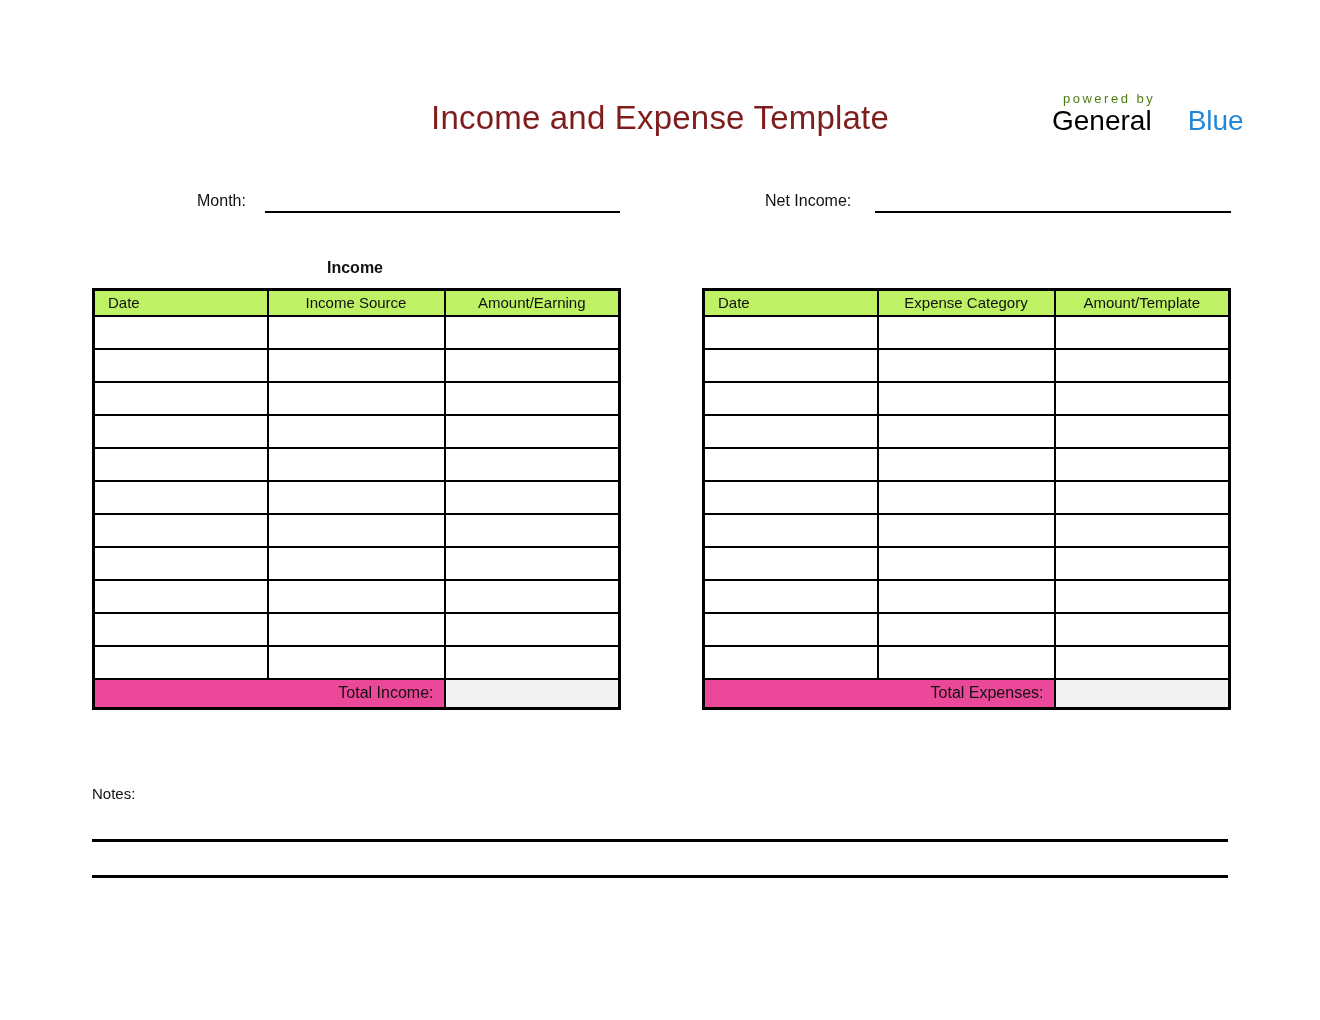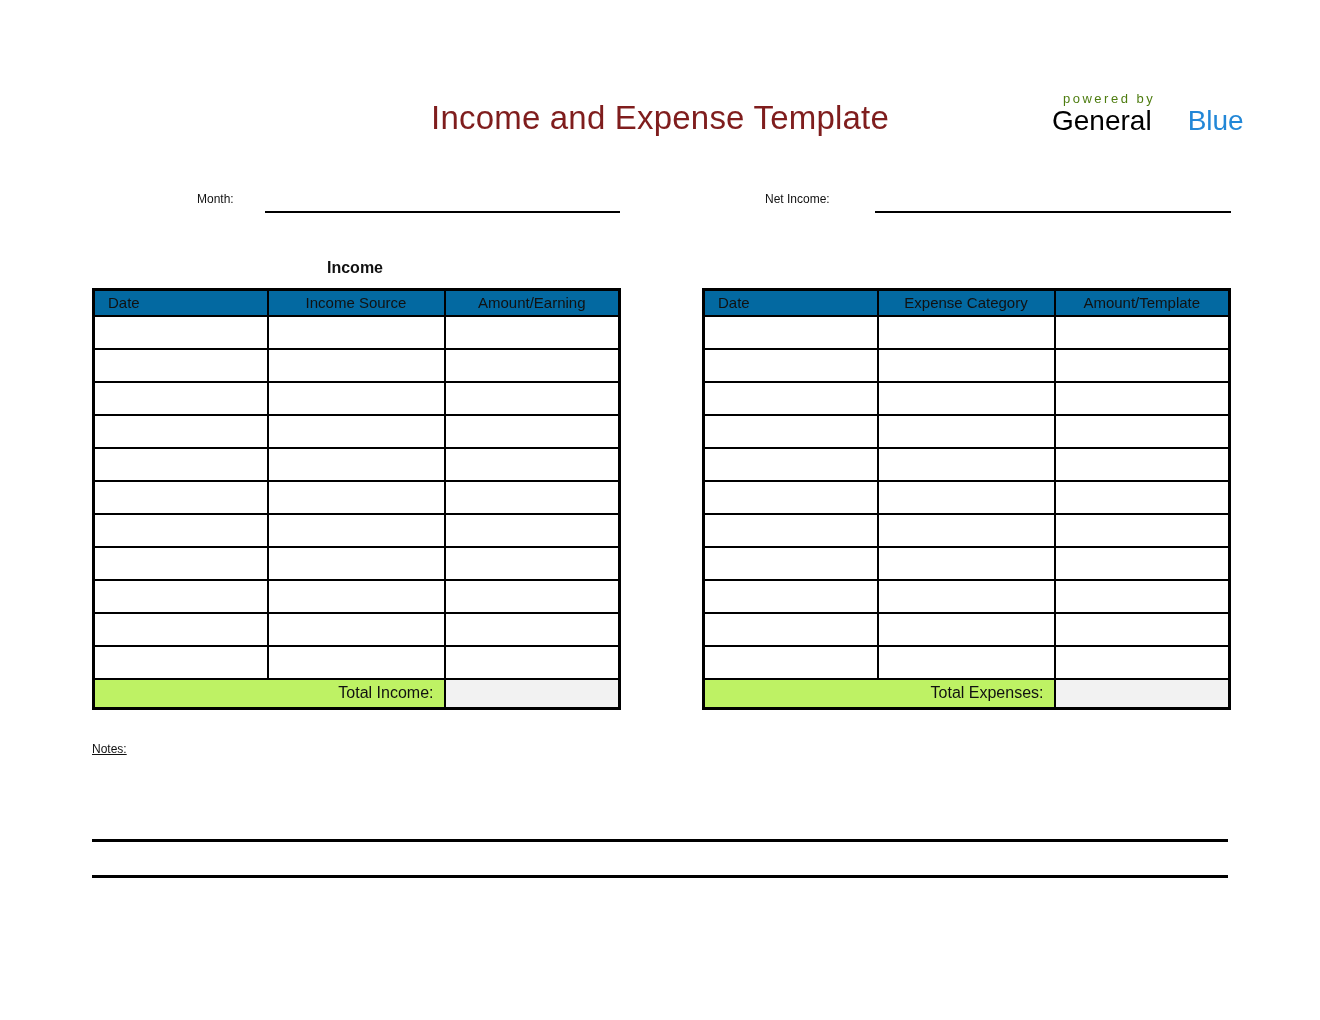--- a/index.html
+++ b/index.html
@@ -24,21 +24,21 @@
   .logo { position: absolute; top: 91px; left: 1052px; width: 180px; }
   .powered-by {
     font-size: 13px; color: #4d7c0f; letter-spacing: 2.5px;
     margin-left: 11px; display: block;
   }
   .brand { font-size: 28px; line-height: 1.1; white-space: nowrap; }
   .brand-general { color: #000000; }
   .brand-blue { color: #2287d7; margin-left: 36px; }
 
   
-  .field-label { position: absolute; font-size: 12px; color: #111111; }
+  .field-label { position: absolute; font-size: 16px; color: #111111; }
   .month-label { top: 192px; left: 197px; }
   .net-income-label { top: 192px; left: 765px; }
   .field-line { position: absolute; height: 2px; background: #000000; top: 211px; }
   .month-line { left: 265px; width: 355px; }
   .net-income-line { left: 875px; width: 356px; }
 
   
   .section-title {
     position: absolute; top: 259px; font-size: 16px; font-weight: 700;
     text-align: center; color: #111111;
@@ -52,33 +52,33 @@
     border-collapse: collapse; table-layout: fixed;
     width: 526px; border: 3px solid #000000;
   }
   .income-table { left: 92px; }
   .expenses-table { left: 702px; }
   .fill-table col.c1 { width: 174px; }
   .fill-table col.c2 { width: 177px; }
   .fill-table col.c3 { width: 175px; }
   .fill-table th, .fill-table td { border: 2px solid #000000; font-weight: 400; }
   .fill-table th {
-    background: #0369a1; height: 26px; font-size: 15px; color: #111111;
+    background: #bef264; height: 26px; font-size: 15px; color: #111111;
     text-align: center; padding: 2px 4px;
   }
   .fill-table th.col-date { text-align: left; padding-left: 13px; }
   .fill-table td.blank-cell { height: 33px; background: #ffffff; }
   .fill-table td.total-label-cell {
-    background: #bef264; height: 30px; font-size: 16px;
+    background: #ec4899; height: 30px; font-size: 16px;
     text-align: right; padding-right: 10px; color: #111111;
   }
   .fill-table td.total-value-cell { background: #f2f2f2; height: 30px; }
 
   
-  .notes-label { position: absolute; top: 742px; left: 92px; font-size: 12px; color: #111111; text-decoration: underline; }
+  .notes-label { position: absolute; top: 785px; left: 92px; font-size: 15px; color: #111111; }
   .notes-line { position: absolute; left: 92px; width: 1136px; height: 3px; background: #000000; }
   .notes-line-1 { top: 839px; }
   .notes-line-2 { top: 875px; }
 </style>
 </head>
 <body>
 
 <div class="page">
 
   <div class="doc-title">Income and Expense Template</div>

